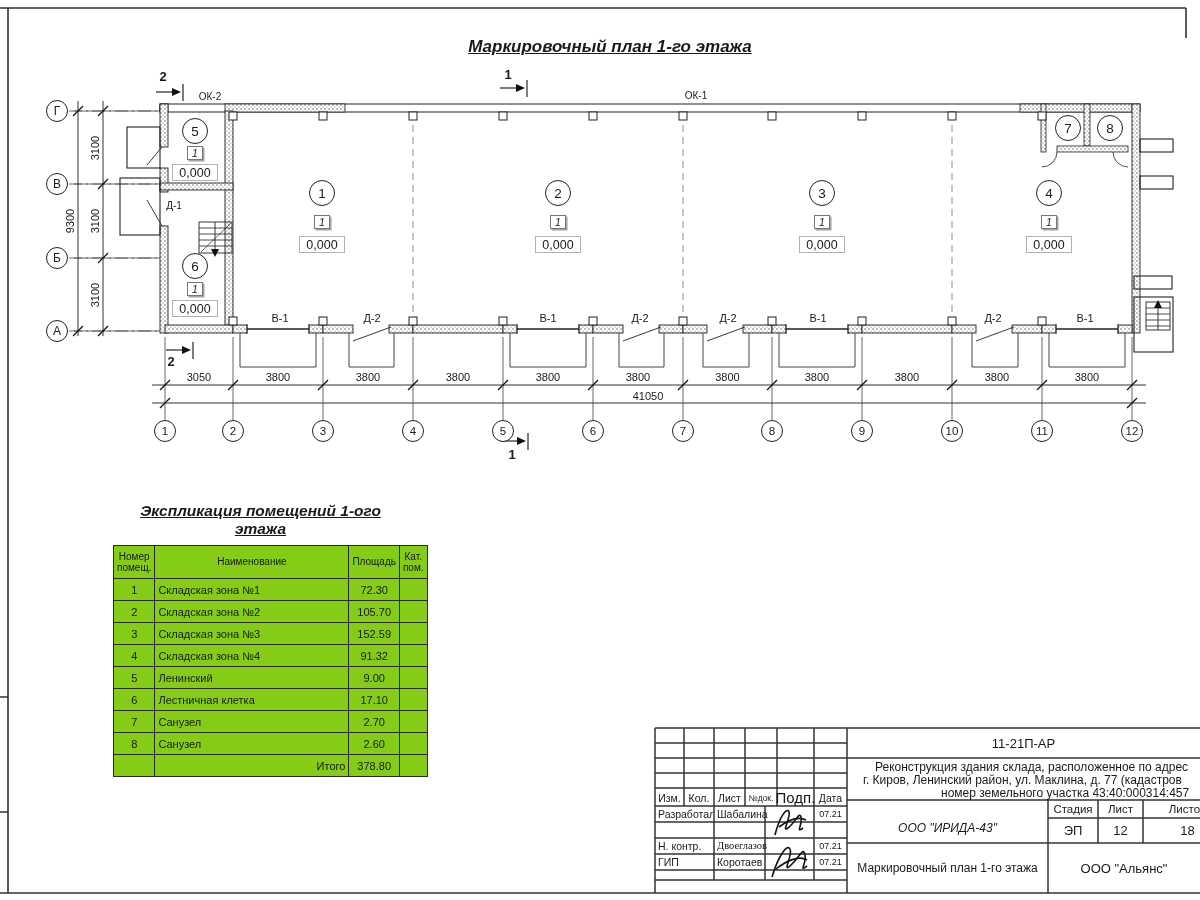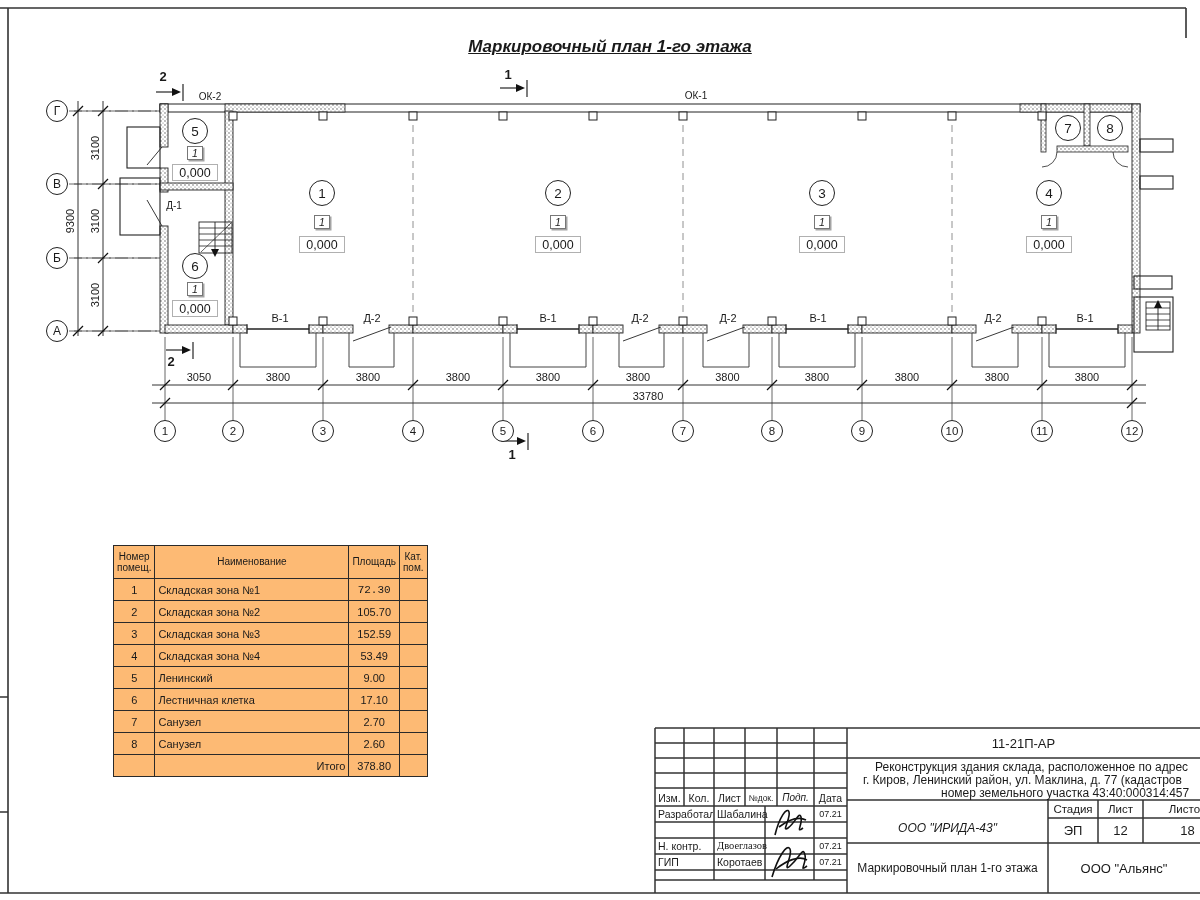--- a/index.html
+++ b/index.html
@@ -15,21 +15,21 @@
   .marker{width:16px;height:14px;border:1px solid #777;box-shadow:1.5px 1.5px 0 rgba(90,90,90,.55);font-style:italic;font-size:10.5px;background:#fff}
   .elev{width:46px;height:17px;border:1px solid #b0b0b0;font-size:12.5px;background:#fff}
   .dim{font-size:11px}
   .rot{transform:rotate(-90deg);transform-origin:center}
   .lbl{font-size:11px}
   .oklbl{font-size:10px}
   .seclbl{font-size:13px;font-weight:bold}
   .title-it{font-style:italic;font-weight:bold;text-decoration:underline}
   #plan-title{font-size:17px}
   #table-title{font-size:15.5px}
-  table.expl{border-collapse:collapse;font-size:11px;background:#fdba74}
+  table.expl{border-collapse:collapse;font-size:11px;background:#84cc16}
   table.expl th,table.expl td{border:1.4px solid #2a2a2a;padding:0 3px;font-weight:normal}
   table.expl th{font-size:10px;line-height:1.15;height:33px;text-align:center}
   table.expl td{height:22px}
   .stamp-txt{font-size:10.5px}
   .desc{font-size:12px}
 </style>
 </head>
 <body>
 
 <div id="canvas">
@@ -281,62 +281,63 @@
 
   <div class="abs ctr seclbl" style="left:155px;top:68px;width:16px;height:16px">2</div>
   <div class="abs ctr seclbl" style="left:500px;top:66px;width:16px;height:16px">1</div>
   <div class="abs ctr seclbl" style="left:163px;top:353px;width:16px;height:16px">2</div>
   <div class="abs ctr seclbl" style="left:504px;top:446px;width:16px;height:16px">1</div>
 
   <div class="abs ctr oklbl" style="left:190px;top:90px;width:40px;height:12px">ОК-2</div>
   <div class="abs ctr oklbl" style="left:676px;top:89px;width:40px;height:12px">ОК-1</div>
   <div class="abs ctr oklbl" style="left:161px;top:199px;width:26px;height:12px">Д-1</div>
 
-  <div class="abs ctr dim" style="left:618px;top:390px;width:60px;height:12px">33780</div>
+  <div class="abs ctr dim" style="left:618px;top:390px;width:60px;height:12px">41050</div>
   <div class="abs ctr dim rot" style="left:40px;top:215px;width:60px;height:12px">9300</div>
 
+  <div class="abs ctr title-it" id="table-title" style="left:118px;top:510px;width:285px;height:20px">Экспликация помещений 1-ого этажа</div>
 
   <table class="expl abs" id="expl-table" style="left:113px;top:545px">
     <colgroup>
         <col style="width:33px">
         <col style="width:194px">
         <col style="width:45px">
         <col style="width:25px">
       </colgroup>
     <thead>
         <tr>
           <th>Номер помещ.</th>
           <th>Наименование</th>
           <th>Площадь</th>
           <th>Кат. пом.</th>
         </tr>
       </thead>
     <tbody>
         <tr>
           <td style="text-align: center;">1</td>
           <td style="text-align: left;">Складская зона №1</td>
-          <td style="text-align: center; font-family: Liberation Mono, monospace;">72.30</td>
+          <td style="text-align: center;">72.30</td>
           <td style="text-align: center;"></td>
         </tr>
         <tr>
           <td style="text-align: center;">2</td>
           <td style="text-align: left;">Складская зона №2</td>
           <td style="text-align: center;">105.70</td>
           <td style="text-align: center;"></td>
         </tr>
         <tr>
           <td style="text-align: center;">3</td>
           <td style="text-align: left;">Складская зона №3</td>
           <td style="text-align: center;">152.59</td>
           <td style="text-align: center;"></td>
         </tr>
         <tr>
           <td style="text-align: center;">4</td>
           <td style="text-align: left; margin-top: 48px;">Складская зона №4</td>
-          <td style="text-align: center;">53.49</td>
+          <td style="text-align: center;">91.32</td>
           <td style="text-align: center;"></td>
         </tr>
         <tr>
           <td style="text-align: center;">5</td>
           <td style="text-align: left;">Ленинский</td>
           <td style="text-align: center;">9.00</td>
           <td style="text-align: center;"></td>
         </tr>
         <tr>
           <td style="text-align: center;">6</td>
@@ -434,21 +435,21 @@
     <div class="abs ctr elev" style="left: 172px; top: 164px;">0,000</div>
     <div class="abs ctr bubble roomb" style="left: 182px; top: 253px;">6</div>
     <div class="abs ctr marker" style="left: 187px; top: 282px;">1</div>
     <div class="abs ctr elev" style="left: 172px; top: 300px;">0,000</div>
     <div class="abs ctr bubble roomb" style="left: 1055px; top: 115px;">7</div>
     <div class="abs ctr bubble roomb" style="left: 1097px; top: 115px;">8</div>
     <div class="abs ctr" style="left: 655px; top: 790px; width: 29px; height: 15px; font-size: 10.5px;">Изм.</div>
     <div class="abs ctr" style="left: 684px; top: 790px; width: 30px; height: 15px; font-size: 10.5px;">Кол.</div>
     <div class="abs ctr" style="left: 714px; top: 790px; width: 31px; height: 15px; font-size: 10.5px;">Лист</div>
     <div class="abs ctr" style="left: 745px; top: 790px; width: 32px; height: 15px; font-size: 8.5px; border-radius: 6px;">№док.</div>
-    <div class="abs ctr" style="left: 777px; top: 790px; width: 37px; height: 15px; font-size: 10px; font-style: italic;">Подп.</div>
+    <div class="abs ctr" style="left: 777px; top: 790px; width: 37px; height: 15px; font-size: 15px;">Подп.</div>
     <div class="abs ctr" style="left: 814px; top: 790px; width: 33px; height: 15px; font-size: 10.5px;">Дата</div>
     <div class="abs stamp-txt" style="left: 658px; top: 808px; width: 55px; white-space: nowrap; overflow: hidden;">Разработал</div>
     <div class="abs stamp-txt" style="left: 717px; top: 808px; width: 48px; white-space: nowrap;">Шабалина</div>
     <div class="abs ctr" style="left: 814px; top: 808px; width: 33px; height: 12px; font-size: 9px;">07.21</div>
     <div class="abs stamp-txt" style="left: 658px; top: 840px; width: 55px; white-space: nowrap; overflow: hidden;">Н. контр.</div>
     <div class="abs stamp-txt" style="left: 717px; top: 840px; width: 48px; white-space: nowrap; font-family: Liberation Serif, serif;">Двоеглазов</div>
     <div class="abs ctr" style="left: 814px; top: 840px; width: 33px; height: 12px; font-size: 9px;">07.21</div>
     <div class="abs stamp-txt" style="left: 658px; top: 856px; width: 55px; white-space: nowrap; overflow: hidden;">ГИП</div>
     <div class="abs stamp-txt" style="left: 717px; top: 856px; width: 48px; white-space: nowrap;">Коротаев</div>
     <div class="abs ctr" style="left: 814px; top: 856px; width: 33px; height: 12px; font-size: 9px;">07.21</div>

